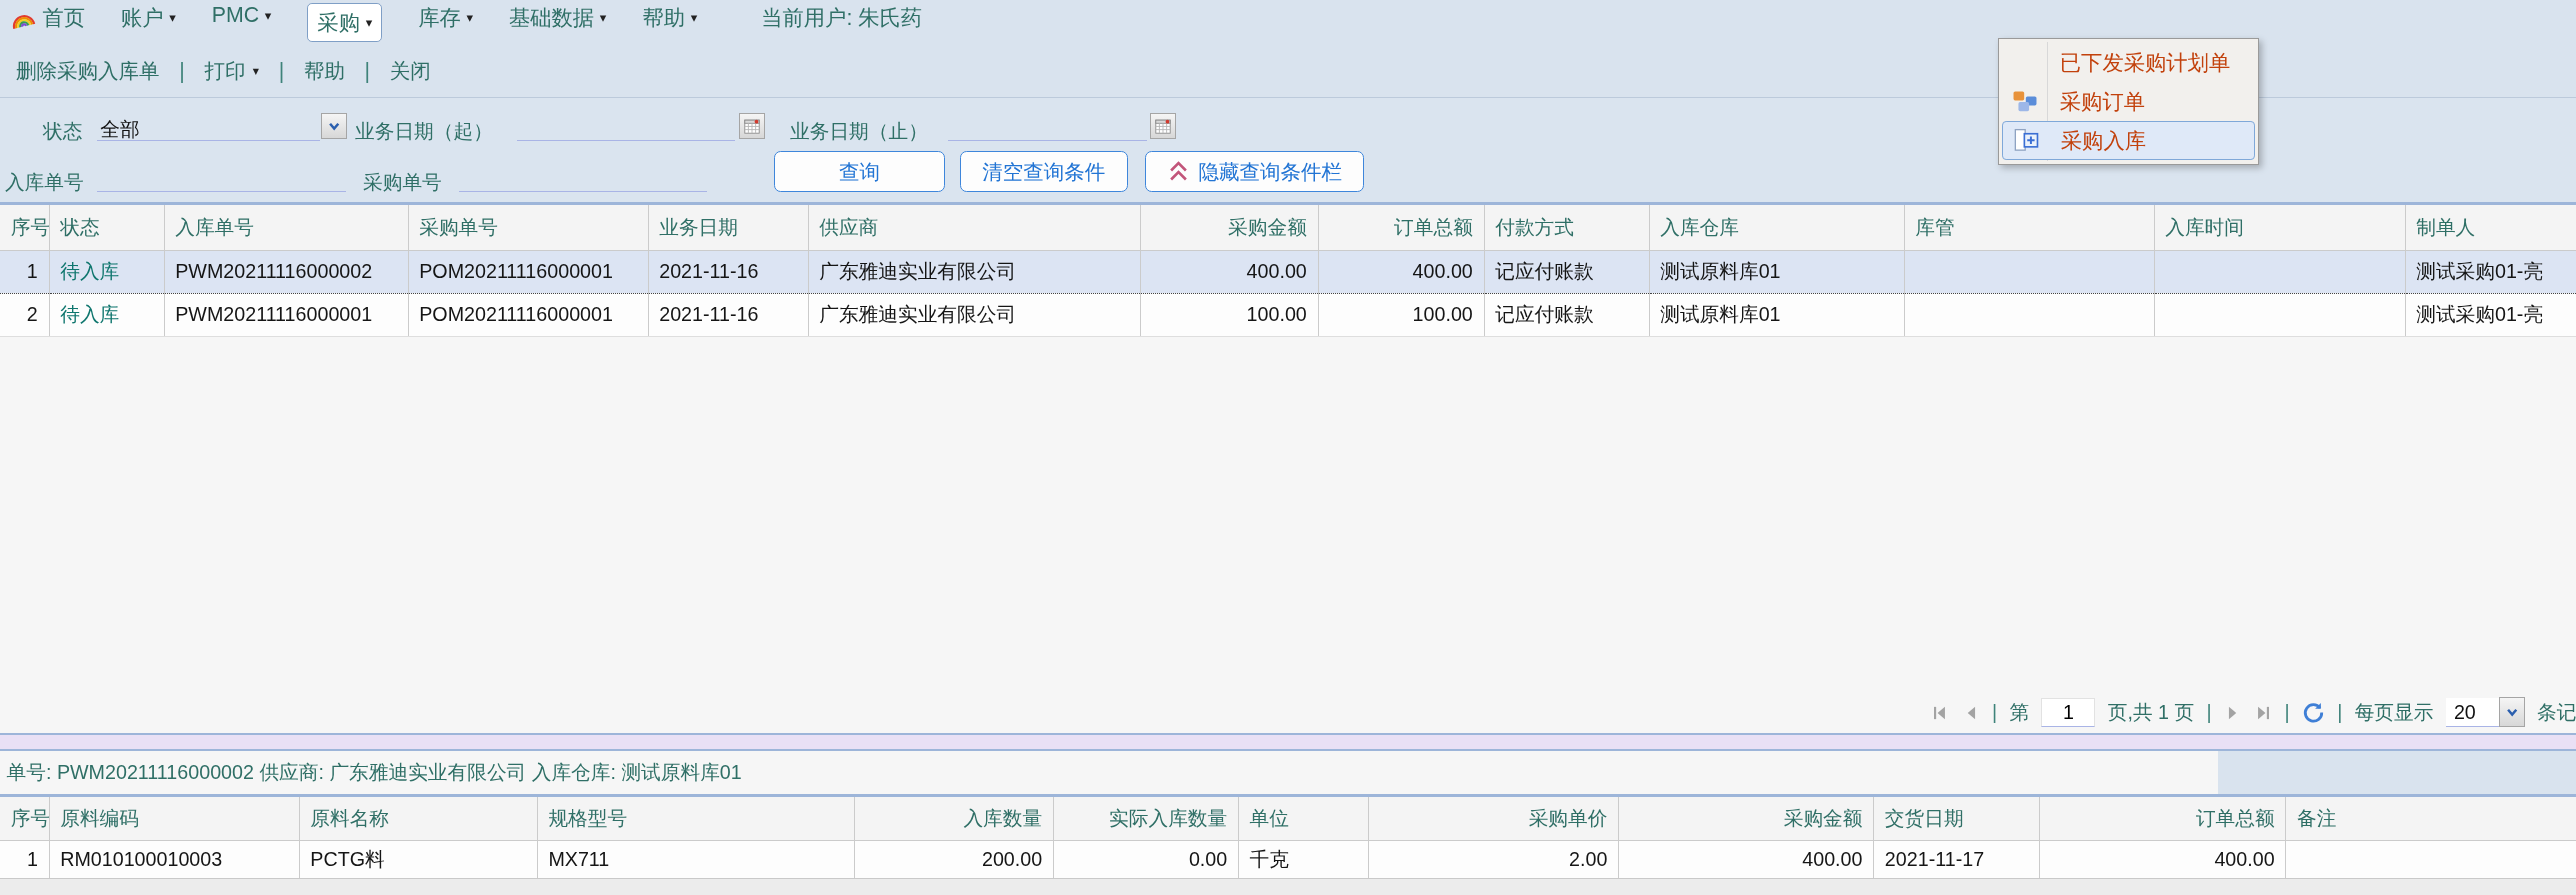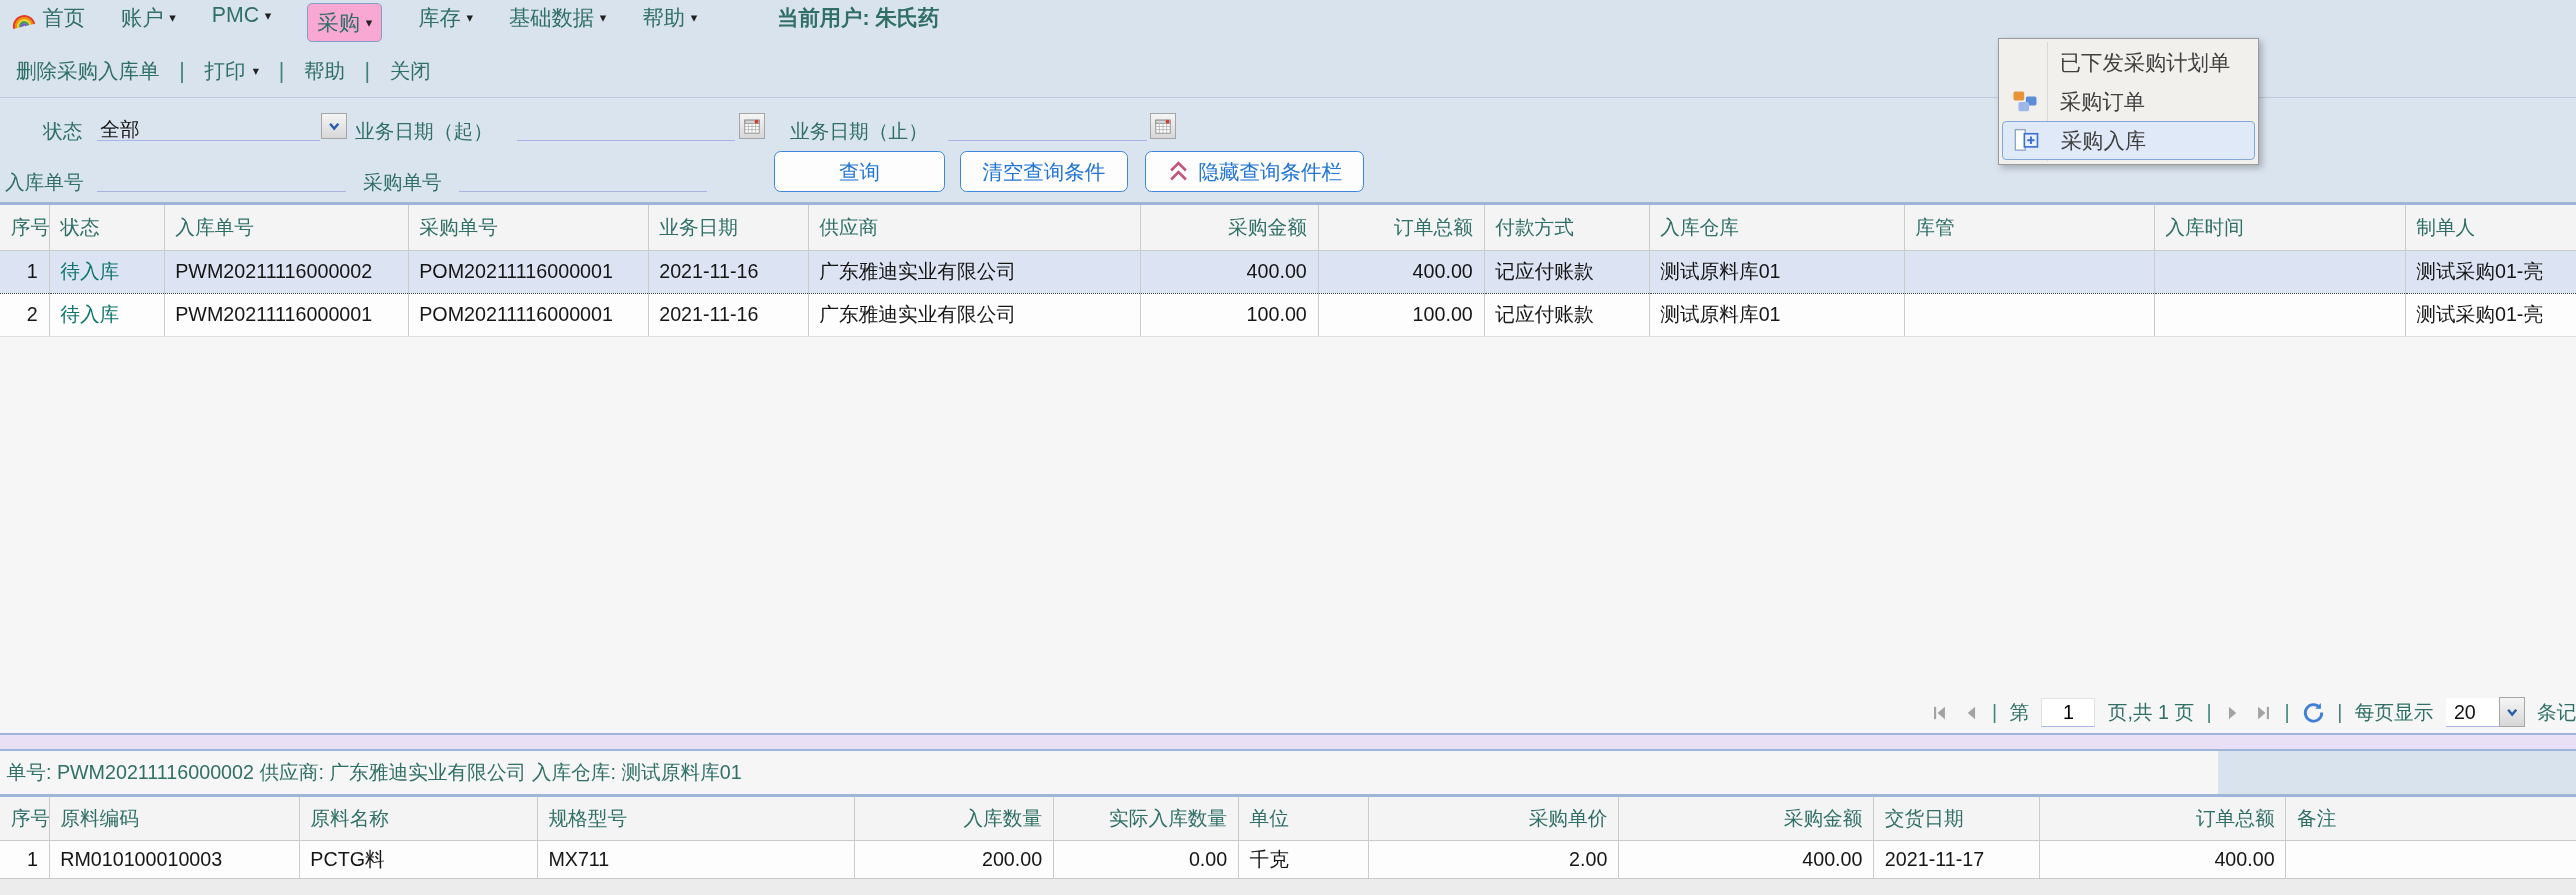--- a/index.html
+++ b/index.html
@@ -5,28 +5,28 @@
   *{box-sizing:border-box;margin:0;padding:0}
   html,body{width:2576px;height:896px;overflow:hidden}
   body{font-family:"Liberation Sans","DejaVu Sans",sans-serif;background:#d9e3ee;position:relative;color:#151515}
 
   
   .titlebar{position:absolute;top:0;left:0;width:2576px;height:45px;display:flex;align-items:center;justify-content:space-between;padding-left:9.8px;overflow:hidden}
   .title{font-size:24.6px;font-weight:bold;color:#2f6f66;white-space:nowrap}
   .menubar{display:flex;align-items:flex-start;gap:36px;font-size:21.3px;color:#2f6f66;white-space:nowrap;flex:none}
   .menu-item{display:flex;align-items:center;gap:5.7px;cursor:pointer;flex:none}
   .menu-item .caret{font-size:13px;color:#222;line-height:1}
-  .menu-item.active{background:#f9a8d4;border:0.8px solid #7f9fc6;border-radius:4.9px;padding:4.1px 9px}
+  .menu-item.active{background:#ffffff;border:0.8px solid #7f9fc6;border-radius:4.9px;padding:4.1px 9px}
   .menu-home{display:flex;align-items:center;gap:6.6px;flex:none}
-  .current-user{font-weight:bold;margin-left:44px;width:171px;overflow:hidden;flex:none}
+  .current-user{font-weight:normal;margin-left:28px;width:171px;overflow:hidden;flex:none}
 
   
   .dropdown{position:absolute;left:1998px;top:38px;width:261px;z-index:60;background:#f2f0ed;border:0.8px solid #9a9a9a;box-shadow:2.5px 3.3px 6.6px rgba(0,0,0,.25);padding:4.1px 3.3px}
   .dd-sep{position:absolute;left:48px;top:3.3px;bottom:3.3px;width:0.8px;background:#d8d8d8}
-  .dd-item{position:relative;display:flex;align-items:center;height:39px;font-size:21.3px;color:#404040;cursor:pointer}
+  .dd-item{position:relative;display:flex;align-items:center;height:39px;font-size:21.3px;color:#c2410c;cursor:pointer}
   .dd-icon{width:46px;display:flex;align-items:center;justify-content:center;flex:none}
   .dd-label{padding-left:11.5px;white-space:nowrap}
   .dd-item.selected{background:#dfe9f8;border:0.8px solid #7fa8d9;border-radius:4.1px}
 
   
   .toolbar{position:absolute;top:45px;left:0;width:2576px;height:53px;display:flex;align-items:center;gap:19.7px;padding-left:16px;font-size:20.5px;color:#2f6f66;border-bottom:0.8px solid #bccadb}
   .tb-link{display:flex;align-items:center;gap:7.4px;cursor:pointer;white-space:nowrap}
   .tb-sep{color:#3f837a;font-size:21.3px}
   .tb-link .caret{font-size:12.3px;color:#222}
 

